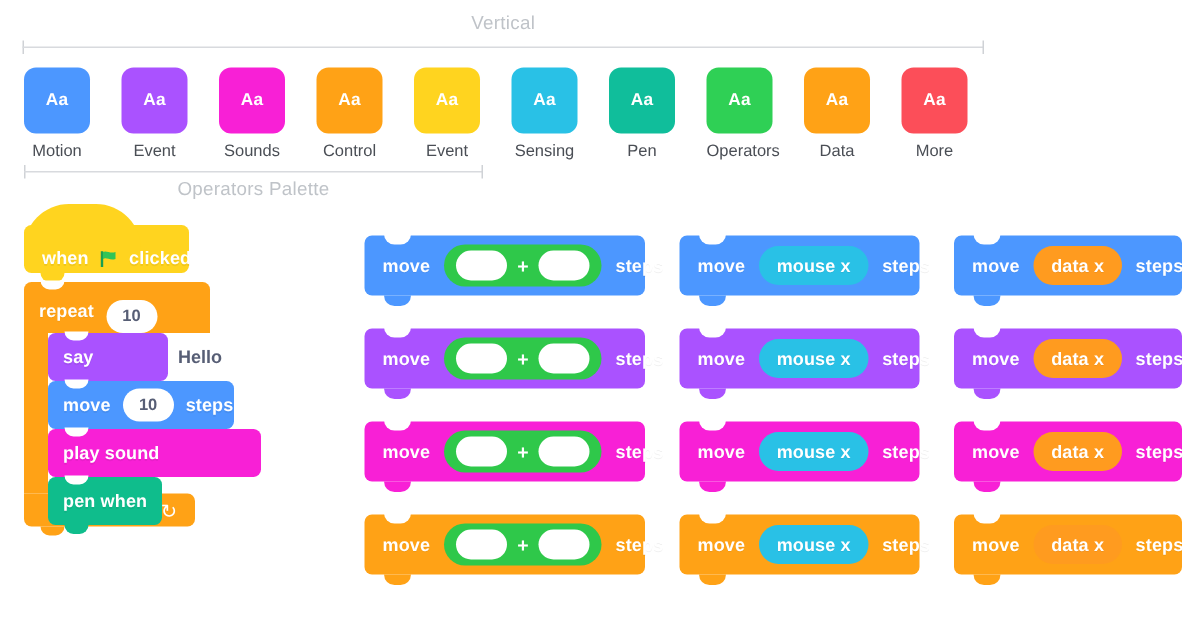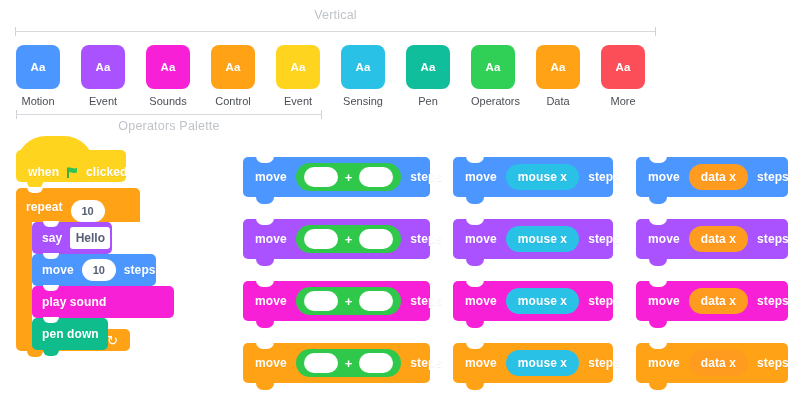--- a/index.html
+++ b/index.html
@@ -131,21 +131,21 @@
     background:#ffffff;border-radius:0 0 6px 6px;
   }
   .num-oval{
     height:22px;min-width:34px;border-radius:11px;background:#ffffff;
     display:flex;align-items:center;justify-content:center;
     color:#575e75;font-size:11px;font-weight:bold;padding:0 9px;box-sizing:border-box;
   }
   .txt-field{
     height:22px;min-width:40px;border-radius:3px;background:#ffffff;
     display:flex;align-items:center;justify-content:center;
-    color:#575e75;font-size:12px;font-weight:bold;padding:0 9px;box-sizing:border-box;
+    color:#575e75;font-size:12px;font-weight:bold;padding:0 9px;box-sizing:border-box;margin-left:43px;
   }
   .dropdown{
     height:24px;border-radius:4px;
     display:flex;align-items:center;gap:8px;
     padding:0 8px;box-sizing:border-box;
   }
   .chev{
     width:0;height:0;border-left:4px solid transparent;border-right:4px solid transparent;
     border-top:5px solid #ffffff;
   }
@@ -271,21 +271,21 @@
     <span class="blk-text">steps</span>
   </div>
 
   <div class="sblock" style="left:16px;top:136px;width:142px;height:32px;background:#F820D6;">
     <div class="c-notch"></div>
     <span class="blk-text">play sound</span>
   </div>
 
   <div class="sblock" style="left:16px;top:168px;width:76px;height:32px;background:#0FBD8C;">
     <div class="c-notch"></div>
-    <span class="blk-text">pen down</span>
+    <span class="blk-text">pen when</span>
   </div>
 </div>
 
   <div id="block-grid">
       <div class="hblock" style="left: 243px; top: 157px; width: 187px; background: rgb(76, 151, 255);">
         <span class="blk-text">move</span>
         <span class="oval operator" style="background:#2FC84A">
           <span class="hole"></span>
           <span class="plus">+</span>
           <span class="hole"></span>

